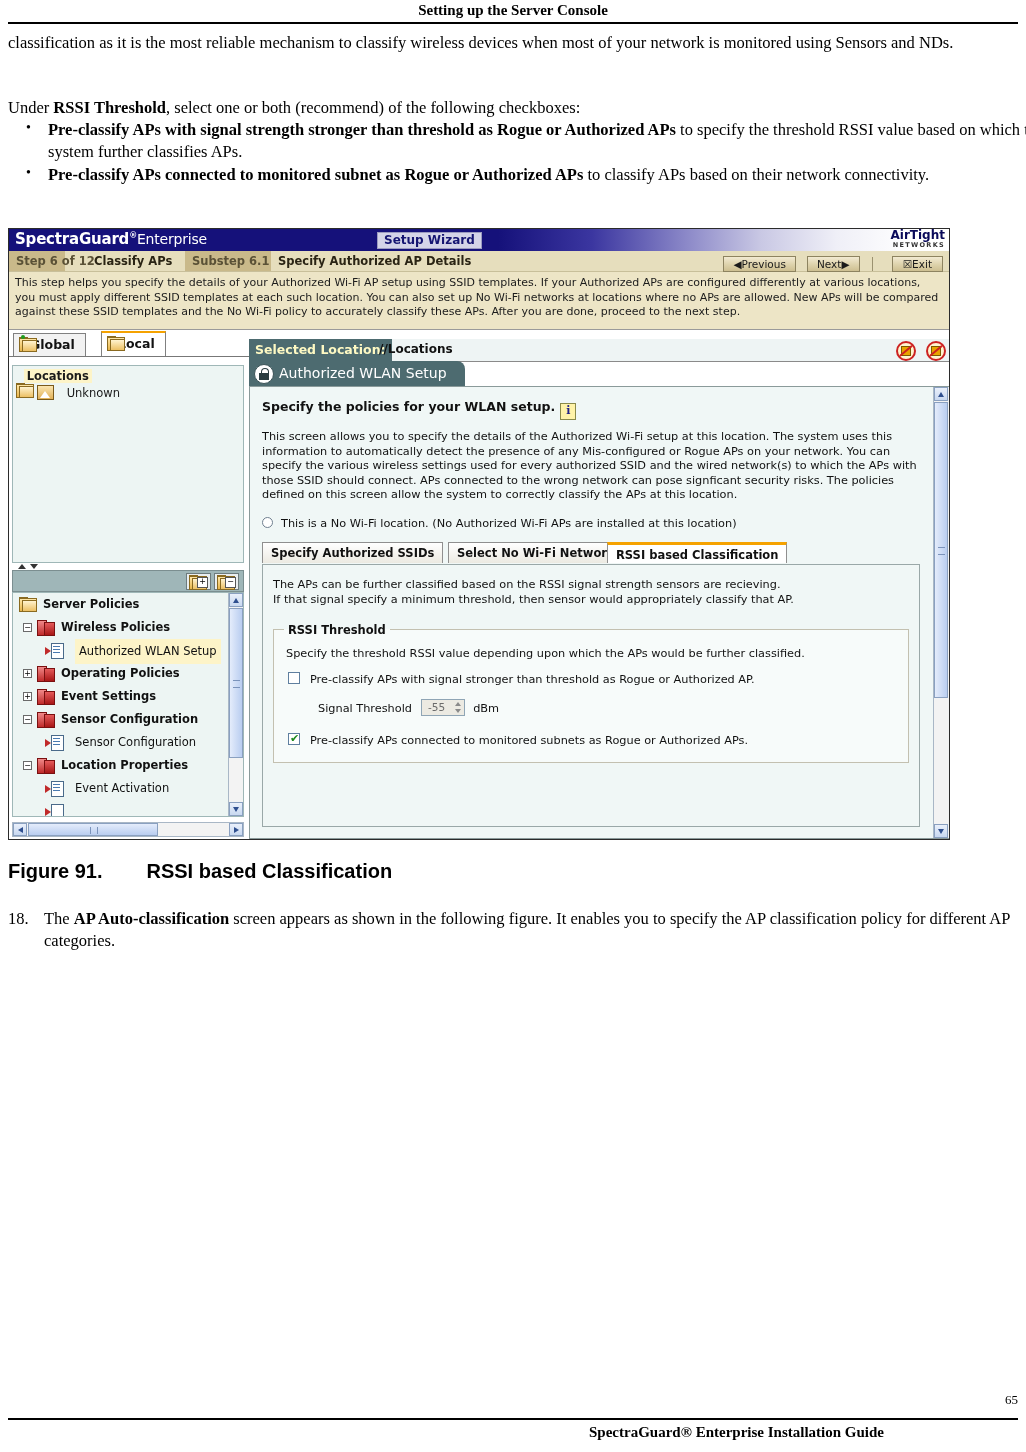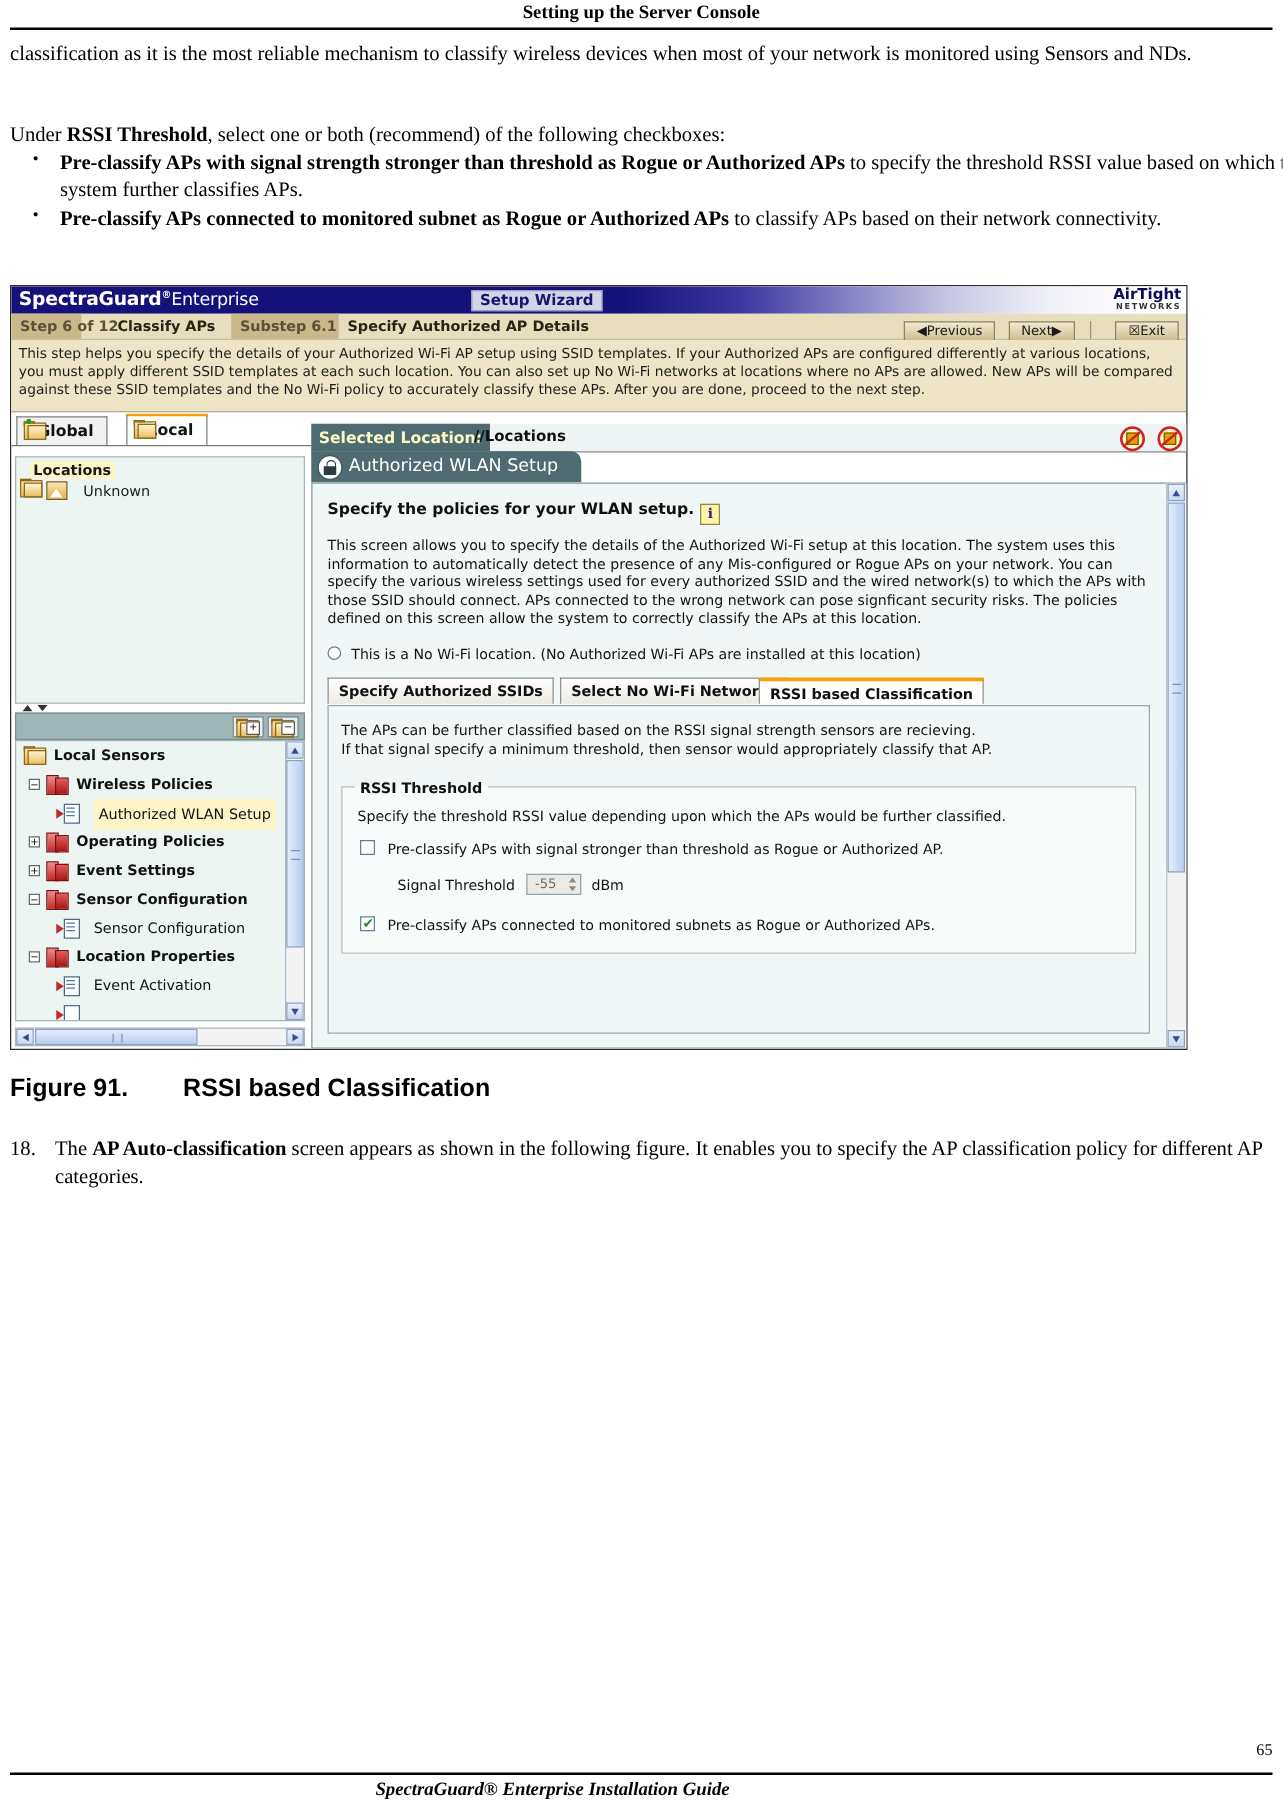--- a/index.html
+++ b/index.html
@@ -29,23 +29,23 @@
   .rule-bottom {
     position: absolute; left: 8px; top: 1418px; width: 1010px; height: 2px;
     background: #000;
   }
   .page-number {
     position: absolute; right: 8px; top: 1392px;
     font-size: 13px; font-family: "Liberation Serif", serif;
   }
   .page-footer {
     position: absolute; left: 0; top: 1424px; width: 884px;
-    text-align: center;
+    text-align: right;
     font-family: "Liberation Serif", serif;
-    font-weight: bold; font-style: italic; font-size: 15px;
+    font-weight: bold; font-size: 15px;
   }
 
   
   .prose {
     position: absolute; left: 8px; width: 1010px;
     font-size: 16.5px; line-height: 1.34;
   }
   .p1 { top: 32px; }
   .p2 { top: 97px; }
   .bullets {
@@ -728,21 +728,21 @@
         <span class="sign">−</span>
       </span>
     </div>
 
     <div class="tree-bottom">
 
       <div class="pol-row">
         <span class="bk-icon" style="left:6px">
           <span class="folder" style="width:17px;height:15px"><span class="tabtop"></span><span class="back"></span><span class="front"></span></span>
         </span>
-        <span class="txt" style="left:30px">Local Sensors</span>
+        <span class="txt" style="left:30px">Server Policies</span>
       </div>
 
       <div class="pol-row">
         <span class="exp">−</span>
         <span class="bk-icon" style="left:24px">
           <span class="bkred"><span class="l"></span><span class="r"></span></span>
         </span>
         <span class="txt" style="left:48px">Wireless Policies</span>
       </div>
 

